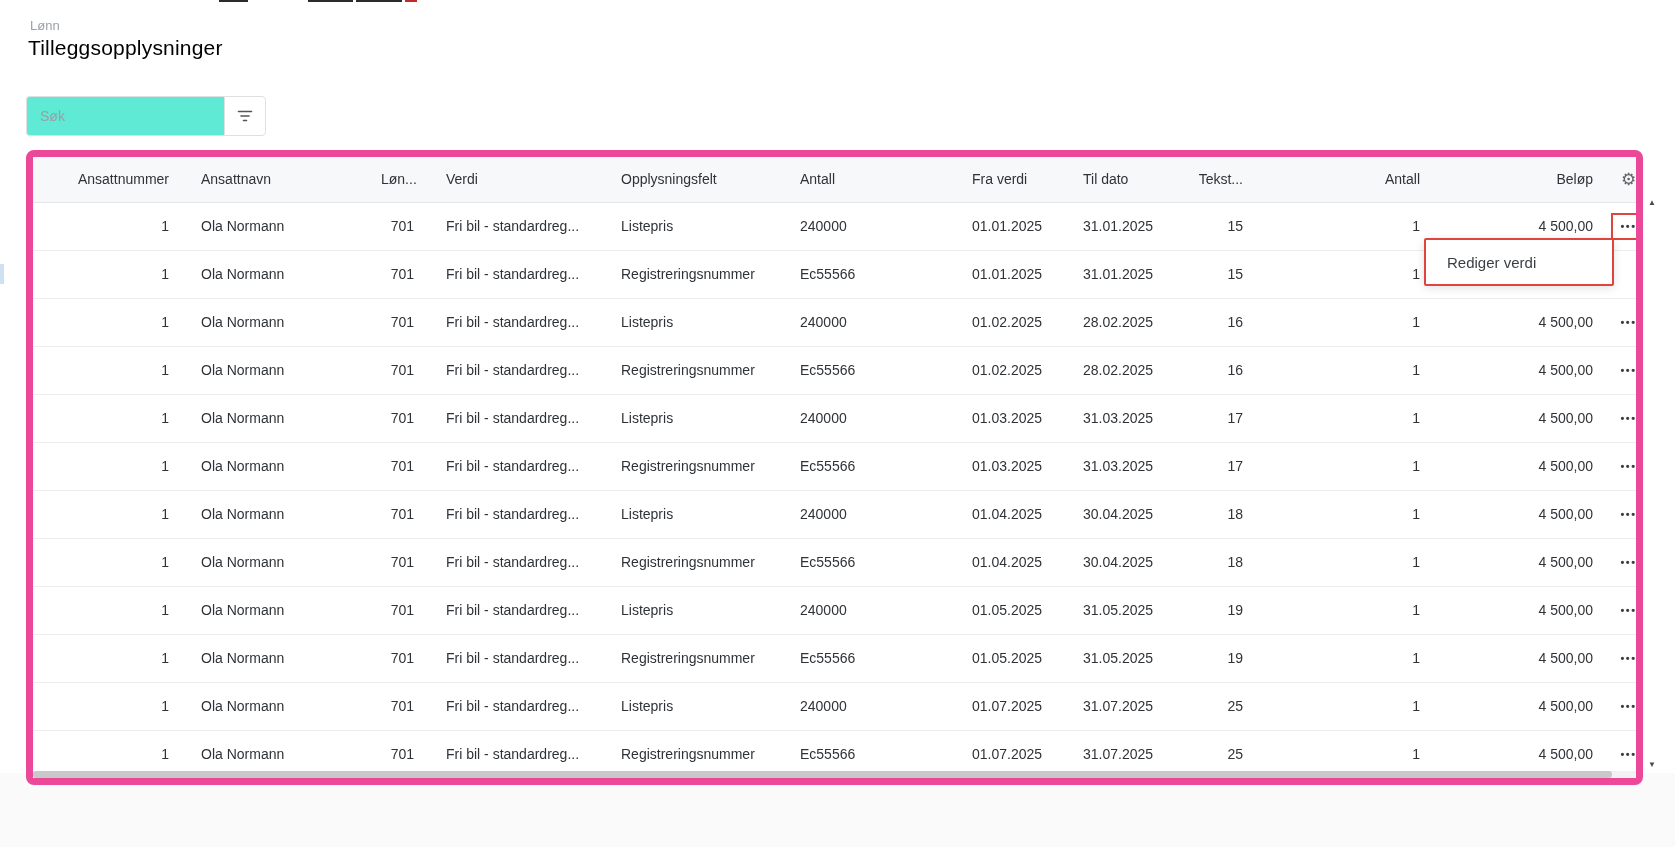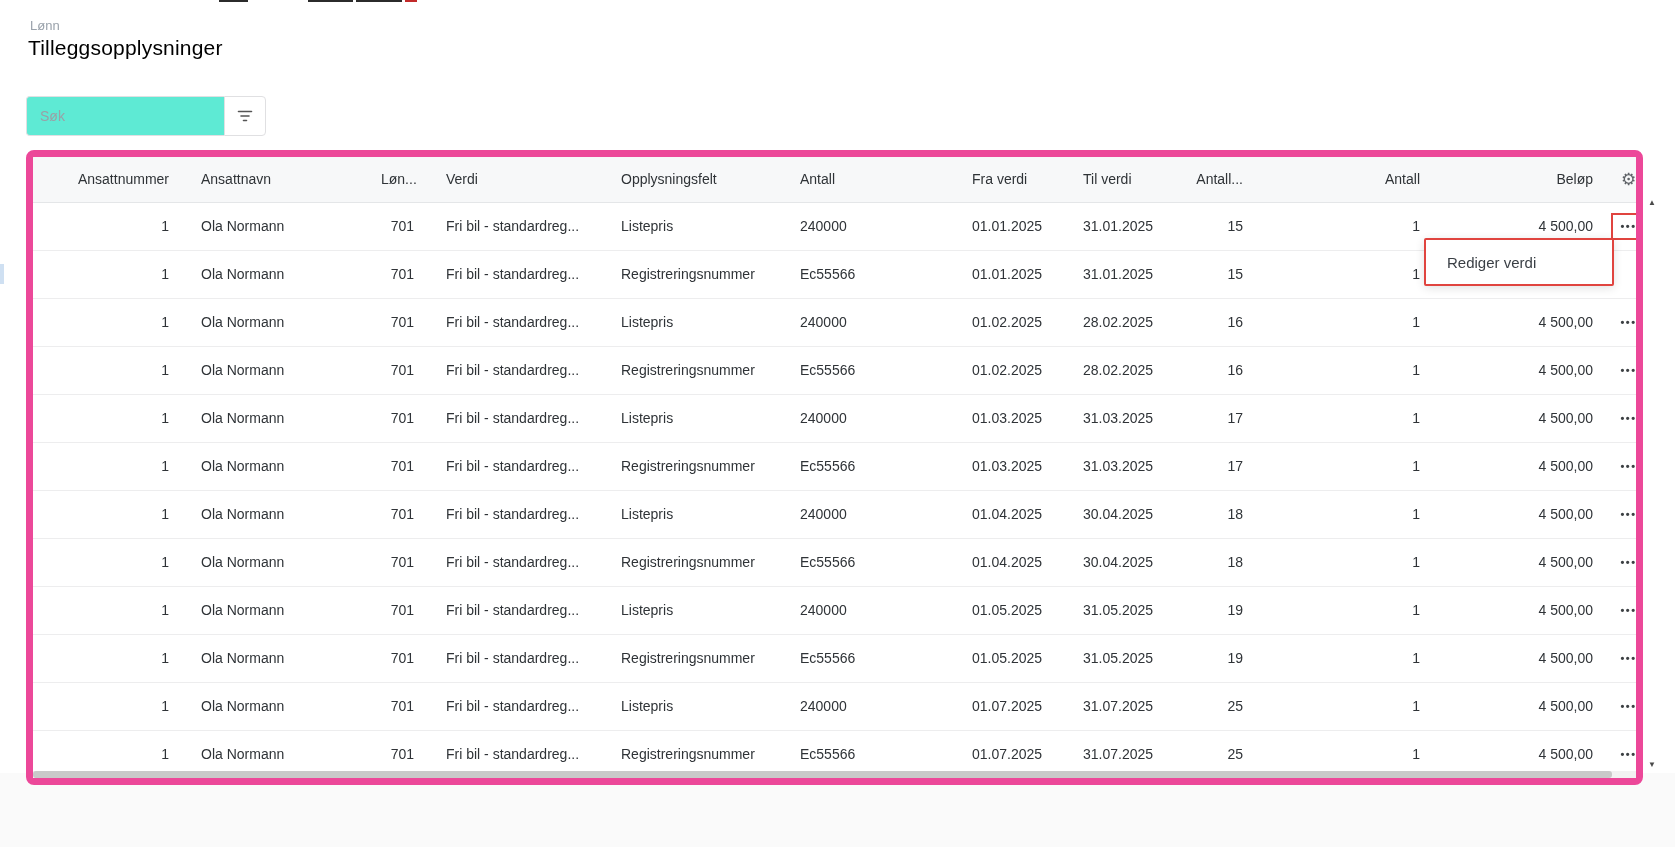--- a/index.html
+++ b/index.html
@@ -128,22 +128,22 @@
     </colgroup>
     <thead>
         <tr id="header-row">
           <th class="al-right">Ansattnummer</th>
           <th class="al-left">Ansattnavn</th>
           <th class="al-right">Løn...</th>
           <th class="al-left">Verdi</th>
           <th class="al-left">Opplysningsfelt</th>
           <th class="al-left">Antall</th>
           <th class="al-left">Fra verdi</th>
-          <th class="al-left">Til verdi</th>
-          <th class="al-right">Antall...</th>
+          <th class="al-left">Til dato</th>
+          <th class="al-right">Tekst...</th>
           <th class="al-right">Antall</th>
           <th class="al-right">Beløp</th>
           <th class="al-center"><span class="gear">⚙</span></th>
         </tr>
       </thead>
     <tbody id="body-rows">
         <tr>
           <td class="al-right">1</td>
           <td class="al-left">Ola Normann</td>
           <td class="al-right">701</td>

